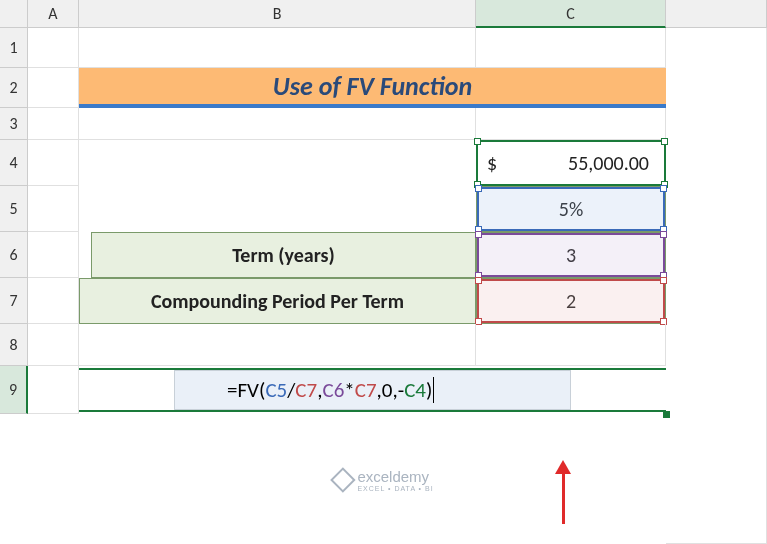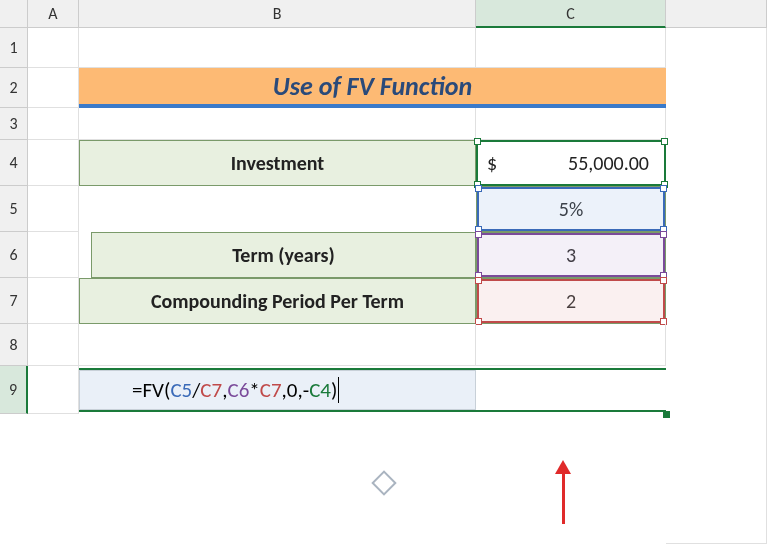--- a/index.html
+++ b/index.html
@@ -118,20 +118,21 @@
     grid-row: 10;
     position: relative;
   }
   .formula-box {
     position: absolute;
     left: 0; right: 0; top: 2px; bottom: 2px;
     border-top: 2px solid #1a7a3a;
     border-bottom: 2px solid #1a7a3a;
     display: flex;
     align-items: center;
+    flex-direction: column;
   }
   .formula-box .b-part {
     width: 397px;
     height: 100%;
     display: flex;
     align-items: center;
     padding-left: 52px;
     font-size: 21px;
     font-family: Calibri, Arial, sans-serif;
     background: #eaf0f8;
@@ -219,21 +220,20 @@
   <div class="cell" style="grid-column:2;grid-row:10;"></div>
 
   <div class="cell" style="grid-column:3;grid-row:2;"></div>
   <div class="cell" style="grid-column:4;grid-row:2;"></div>
 
   <div class="title-cell">Use of FV Function</div>
 
   <div class="cell" style="grid-column:3;grid-row:4;"></div>
   <div class="cell" style="grid-column:4;grid-row:4;"></div>
 
-  <div class="label-cell" style="grid-column:3;grid-row:5;">Investment</div>
   <div class="value-cell" style="grid-column:4;grid-row:5;">
     <span class="dollar">$</span>
     <span class="amount">55,000.00</span>
     <div class="sel-box sel-green" style="left:-1px;right:-1px;top:-1px;bottom:-1px;">
       <div class="handle tl"></div>
         <div class="handle tr"></div>
         <div class="handle bl"></div>
         <div class="handle br"></div>
     </div>
   </div>
@@ -284,18 +284,22 @@
     </div>
     <div class="fill-handle"></div>
   </div>
 
   <div class="cell" style="grid-column:5;grid-row:2/12;"></div>
 
 </div>
 
 <div class="watermark">
   <div class="logo"></div>
+  <div>
+    <span>exceldemy</span>
+    <span class="sub">EXCEL • DATA • BI</span>
+  </div>
 </div>
 
 <div class="arrow-up">
   <div class="head"></div>
   <div class="line"></div>
 </div>
 
 </body></html>

